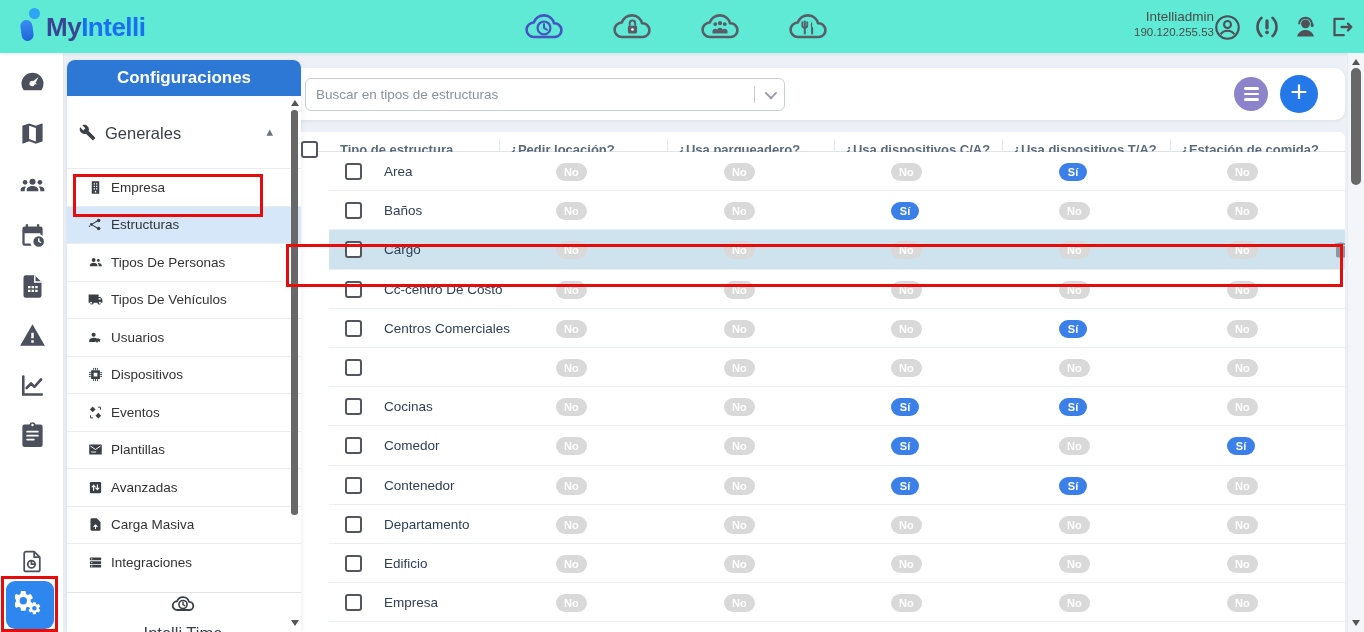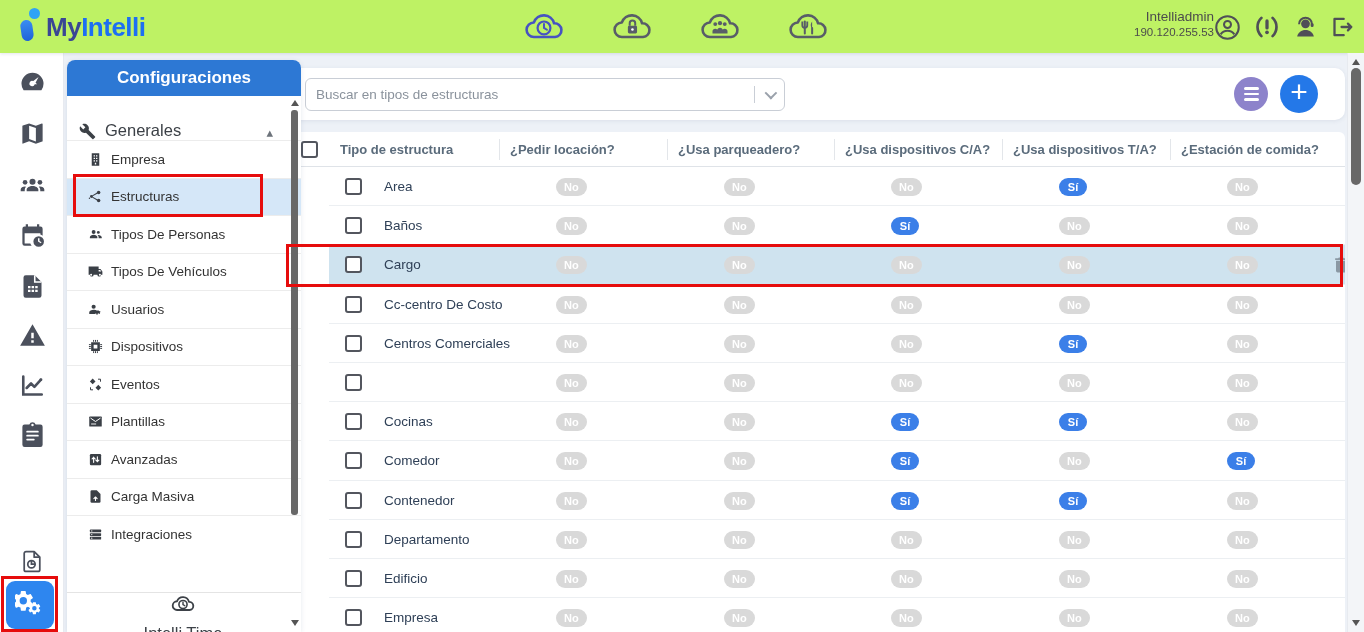--- a/index.html
+++ b/index.html
@@ -1,20 +1,20 @@
 <!DOCTYPE html>
 <html><head>
 <meta charset="utf-8">
 <style>
   * { box-sizing: border-box; margin: 0; padding: 0; }
   html,body { width:1364px; height:632px; overflow:hidden; }
   body { font-family:"Liberation Sans","DejaVu Sans",sans-serif; background:#edf1f7; position:relative; }
 
   
-  .topbar { position:absolute; top:0; left:0; right:0; height:53px; background:#bef264; box-shadow:0 1px 3px rgba(60,80,120,.14); z-index:20; }
+  .topbar { position:absolute; top:0; left:0; right:0; height:53px; background:#5eead4; box-shadow:0 1px 3px rgba(60,80,120,.14); z-index:20; }
   .logo { position:absolute; left:16px; top:8px; display:flex; align-items:flex-end; gap:4px; }
   .logo-mark { width:26px; height:34px; position:relative; }
   .logo-mark .dot { position:absolute; right:2px; top:0; width:11px; height:11px; border-radius:50%; background:#2fa3f4; }
   .logo-mark .stem { position:absolute; left:5px; top:12px; width:12px; height:21px; border-radius:6px; background:linear-gradient(180deg,#3a8df2,#1f63d8); transform:rotate(-8deg); }
   .brand { font-size:26px; font-weight:800; letter-spacing:-0.5px; line-height:30px; }
   .brand .my { color:#3a4694; } .brand .intelli { color:#1d6ff2; }
 
   .modules { position:absolute; left:522px; top:7px; display:flex; gap:44px; }
   .module { width:44px; height:40px; display:flex; align-items:center; justify-content:center; color:#585d68; cursor:pointer; }
   .module.active { color:#4753c2; }
@@ -27,21 +27,21 @@
 
   
   .rail { position:absolute; top:53px; left:0; width:64px; bottom:0; background:#fff; border-right:1px solid #e7eaf0; z-index:10; }
   .rail-item { position:absolute; left:0; width:64px; height:36px; display:flex; align-items:center; justify-content:center; color:#4b505c; cursor:pointer; }
   .gear-btn { position:absolute; left:6px; top:528px; width:48px; height:48px; border-radius:9px; background:#2e86ef; color:#fff; display:flex; align-items:center; justify-content:center; cursor:pointer; }
   .annotation { position:absolute; border:3px solid #e60c0c; pointer-events:none; z-index:30; }
 
   
   .panel { position:absolute; left:67px; top:60px; width:234px; bottom:0; background:#fff; border-radius:8px 8px 0 0; box-shadow:0 1px 5px rgba(60,80,120,.12); z-index:9; }
   .panel-header { height:36px; background:#2d78d4; color:#fff; font-size:17px; font-weight:bold; display:flex; align-items:center; justify-content:center; border-radius:8px 8px 0 0; }
-  .section-row { height:44px; display:flex; align-items:flex-end; padding:0 28px 0 12px; color:#3c4147; font-size:16.5px; gap:9px; cursor:pointer; }
+  .section-row { height:44px; display:flex; align-items:flex-start; padding:0 28px 0 12px; color:#3c4147; font-size:16.5px; gap:9px; cursor:pointer;margin-top:28px; }
   .section-row .chev { margin-left:auto; color:#6d737b; }
   .menu-item { height:37.5px; display:flex; align-items:center; gap:8px; padding-left:21px; font-size:13.5px; color:#333; border-top:1px solid #ececec; cursor:pointer; position:relative; }
   .menu-item .mi-icon { color:#3a3f46; flex:0 0 auto; display:flex; }
   .menu-item.active { background:#d5e7f8; }
   .panel-footer { position:absolute; bottom:0; left:0; right:0; height:40px; border-top:1px solid #e4e4e4; display:flex; align-items:center; gap:9px; padding:0 14px 0 12px; font-size:16.5px; color:#3c4147; cursor:pointer; background:#fff;flex-direction:column; }
   .panel-footer .chev { margin-left:auto; color:#6d737b; }
   .chev { font-size:13px; }
   .panel-scrollbar { position:absolute; right:2px; top:40px; bottom:6px; width:8px; }
   .panel-scrollbar .thumb { position:absolute; left:0; top:10px; width:7px; height:405px; background:#686868; border-radius:3px; }
   .arrow-up, .arrow-down { width:0; height:0; border-left:4px solid transparent; border-right:4px solid transparent; position:absolute; left:0; }
@@ -54,21 +54,21 @@
   .search-box input { border:none; outline:none; flex:1; font-size:13.5px; color:#4a5360; font-family:inherit; background:transparent; }
   .search-box input::placeholder { color:#8a929c; }
   .search-divider { width:1px; height:17px; background:#c9ced6; margin:0 10px 0 4px; }
   .search-chev { width:9px; height:9px; border-right:2px solid #9aa1ab; border-bottom:2px solid #9aa1ab; transform:rotate(45deg) translateY(-2px); }
   .btn-list { position:absolute; left:949px; top:9px; width:34px; height:34px; border-radius:50%; background:#8d83cb; display:flex; flex-direction:column; align-items:center; justify-content:center; gap:3px; cursor:pointer; }
   .btn-list i { display:block; width:15px; height:2.6px; background:#fff; border-radius:2px; }
   .btn-add { position:absolute; left:995px; top:7px; width:38px; height:38px; border-radius:50%; background:#2478e8; color:#fff; font-size:30px; font-weight:400; line-height:34px; text-align:center; cursor:pointer; }
 
   
   .table-card { position:absolute; left:285px; top:132px; width:1060px; bottom:0; background:#fff; border-radius:6px 6px 0 0; z-index:4; overflow:hidden; }
-  .thead { position:relative; height:35px; border-bottom:1px solid #dfe3e8; }
+  .thead { position:relative; height:20px; border-bottom:1px solid #dfe3e8; }
   .th { position:absolute; top:0; height:35px; line-height:35px; font-size:13px; font-weight:bold; color:#5a6b7b; white-space:nowrap; }
   .th.sep::before { content:""; position:absolute; left:-11px; top:7px; bottom:7px; width:1px; background:#e3e6ea; }
   .checkbox { width:17px; height:17px; border:2px solid #53565e; border-radius:3px; background:#fff; cursor:pointer; }
   .hd-check { position:absolute; left:16px; top:9px; }
   .row { position:relative; height:39.2px; border-bottom:1px solid #eceff2; background:#fff;margin-left:44px; }
   .row.highlight { background:#cfe3ef; }
   .row .checkbox { position:absolute; left:16px; top:11px; }
   .row-name { position:absolute; left:55px; top:0; height:39px; line-height:39px; font-size:13.5px; color:#2f4057; white-space:nowrap; }
   .badge { position:absolute; top:11px; height:18px; min-width:28px; padding:0 8px; border-radius:10px; font-size:11px; font-weight:bold; color:#fff; display:flex; align-items:center; justify-content:center; }
   .badge-no { background:#d9d9d9; }

